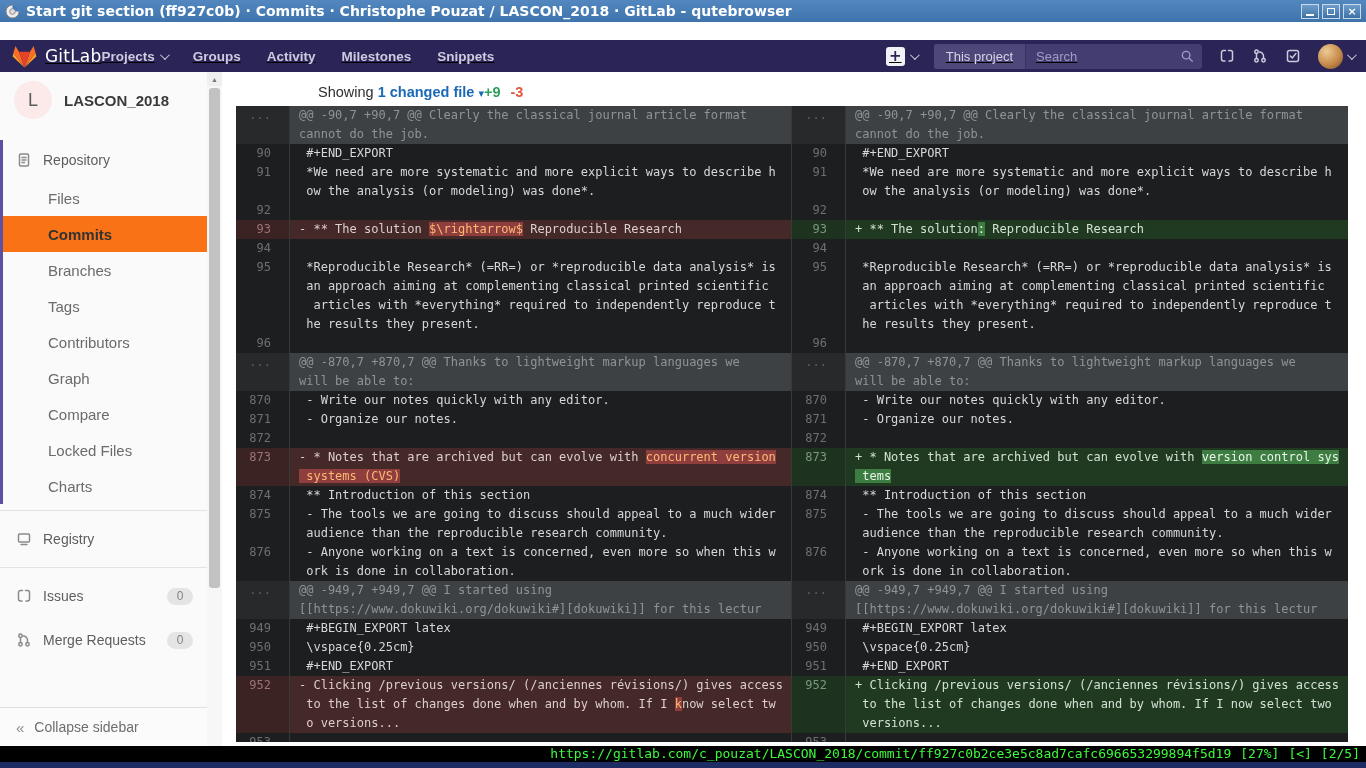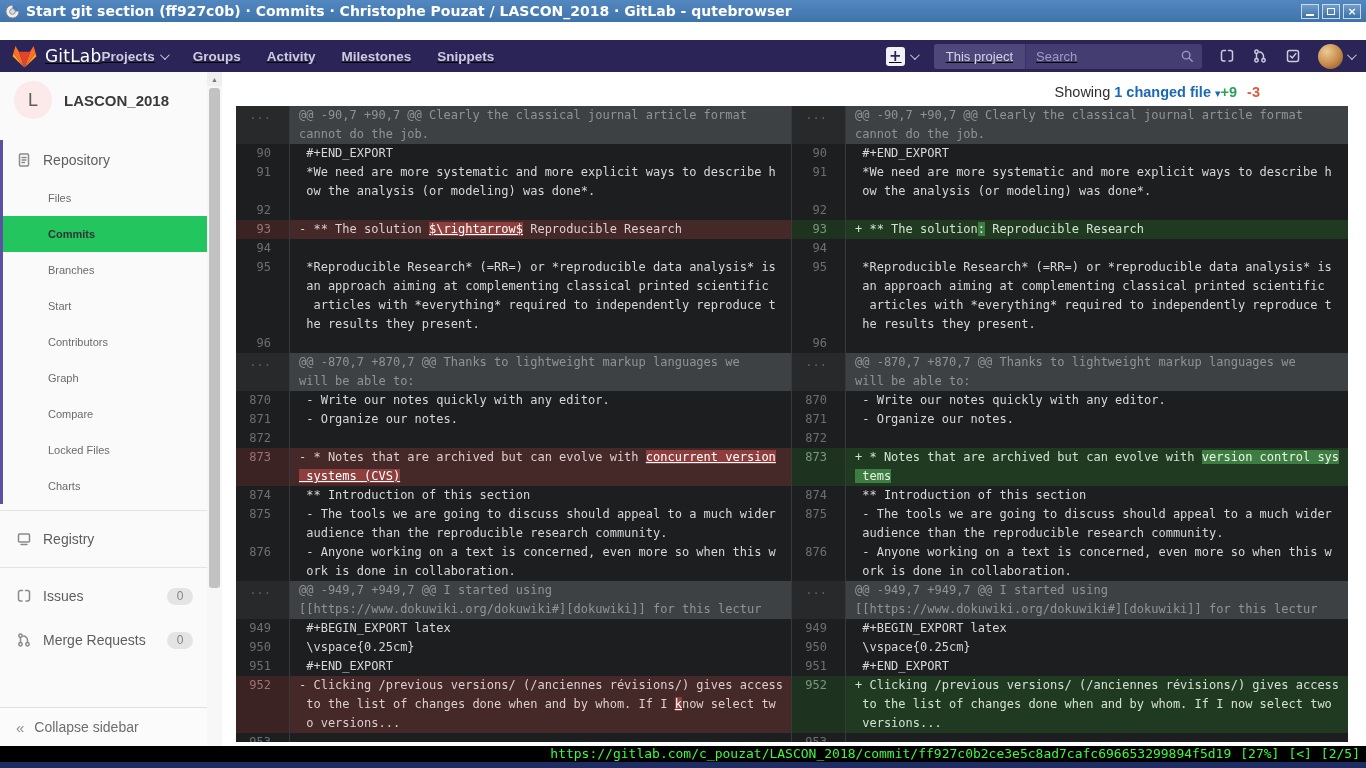--- a/index.html
+++ b/index.html
@@ -56,58 +56,58 @@
   .sidebar{position:absolute;left:0;top:72px;width:207px;bottom:22px;background:#fafafa;}
   .proj{display:flex;align-items:center;gap:12px;padding:10px 14px;height:36px;}
   .proj-avatar{width:38px;height:38px;border-radius:50%;background:#fceaea;color:#5c5c5c;
     font:18px/38px "Liberation Sans",sans-serif;text-align:center;}
   .proj-name{font:bold 15px "Liberation Sans",sans-serif;color:#3a3a3a;}
   .sb-nav{margin-top:12px;}
   .sb-item{display:flex;align-items:center;gap:11px;padding:0 0 0 13px;color:#5e5e5e;
     font:14px "Liberation Sans",sans-serif;border-left:3px solid transparent;cursor:pointer;}
   .sb-item.top{height:44px;}
   .sb-item.rep{height:40px;}
-  .sb-item.sub{height:36px;padding-left:45px;font-size:11px;color:#6b6b6b;}
+  .sb-item.sub{height:36px;padding-left:45px;font-size:15px;color:#6b6b6b;}
   .sb-item.accent{border-left-color:var(--active-purple);}
-  .sb-item.sub.active{background:#22c55e;color:#333;font-weight:bold;}
+  .sb-item.sub.active{background:#f97316;color:#333;font-weight:bold;}
   .sb-item .icn{color:#8a8a8a;display:flex;}
   .badge{margin-left:auto;margin-right:14px;background:#e4e4e4;color:#848484;border-radius:9px;
     min-width:14px;padding:1px 6px;text-align:center;font:12px/15px "Liberation Sans",sans-serif;}
   .sb-div{height:1px;background:#e3e3e3;margin:6px 0;}
   .collapse{position:absolute;bottom:0;left:0;right:0;height:38px;border-top:1px solid #e1e1e1;
     background:#fbfbfb;display:flex;align-items:center;gap:10px;padding-left:16px;
     color:#6e6e6e;font:14px "Liberation Sans",sans-serif;cursor:pointer;}
   .dblchev{font-size:15px;color:#8a8a8a;}
   
   .sb-scroll{position:absolute;left:207px;top:72px;width:15px;height:674px;background:#f7f7f7;}
   .sb-up{height:14px;display:flex;align-items:center;justify-content:center;
     font-size:7px;color:#777;background:#efefef;}
   .sb-thumb{position:absolute;top:16px;left:2px;width:11px;height:500px;background:#c2c2c2;border-radius:3px;}
   
   .main{position:absolute;left:222px;top:72px;right:0;bottom:22px;background:#fff;overflow:hidden;}
   .cheader{height:34px;display:flex;align-items:center;padding:6px 106px 0 96px;
-    justify-content:flex-end;box-sizing:border-box;}
+    justify-content:flex-start;box-sizing:border-box;}
   .showing{font:14.5px "Liberation Sans",sans-serif;color:#2e2e2e;}
   .filelink{color:var(--link-blue);font-weight:bold;cursor:pointer;}
   .caret{color:var(--link-blue);font-size:11px;}
   .diffstat{font:bold 14.5px "Liberation Sans",sans-serif;}
   .plus{color:var(--additions-green);} .minus{color:var(--deletions-red);margin-left:6px;}
   
   .diffpanel{margin-left:14px;width:1112px;height:636px;overflow:hidden;background:var(--diff-bg);}
   .drow{display:grid;grid-template-columns:54px 502px 54px 502px;}
   .gut{font:12px/19px "DejaVu Sans Mono",monospace;color:#6d7073;text-align:right;
     padding-right:18px;box-sizing:border-box;border-right:1px solid #37393b;cursor:pointer;}
   .code{font:12px/19px "DejaVu Sans Mono",monospace;color:#d6d7d8;white-space:pre;
     overflow:hidden;padding-left:9px;box-sizing:border-box;min-height:19px;}
   .code.l{border-right:1px solid #37393b;}
   .kind-hunk .gut{background:var(--hunk-gutter-bg);color:#5d6164;}
   .kind-hunk .code{background:var(--hunk-bg);color:#8f9397;}
   .gut.del{background:#3c2323;color:#9b7474;}
   .code.del{background:var(--del-row);color:#ddcfcf;}
-  .hl-del{background:var(--del-hl);color:#ffffff;text-decoration:underline;}
+  .hl-del{background:var(--del-hl);color:#fdba74;}
   .gut.add{background:#1d331f;color:#79997b;}
   .code.add{background:var(--add-row);color:#d3e0d2;}
   .hl-add{background:var(--add-hl);color:#e8f4e8;}
   
   .statusbar{position:absolute;left:0;right:0;bottom:6px;height:16px;background:#000;
     display:flex;justify-content:flex-end;gap:9px;padding-right:6px;
     color:var(--status-green);font:13px/16px "DejaVu Sans Mono",monospace;}
   .bottomstrip{position:absolute;left:0;right:0;bottom:0;height:6px;background:#1d2c63;}
   .icn svg{display:block;}
 </style>
@@ -274,21 +274,21 @@
       <div class="sb-item sub accent">
         <span class="sb-label">Files</span>
       </div>
       <div class="sb-item sub active accent">
         <span class="sb-label">Commits</span>
       </div>
       <div class="sb-item sub accent">
         <span class="sb-label">Branches</span>
       </div>
       <div class="sb-item sub accent">
-        <span class="sb-label">Start</span>
+        <span class="sb-label">Tags</span>
       </div>
       <div class="sb-item sub accent">
         <span class="sb-label">Contributors</span>
       </div>
       <div class="sb-item sub accent">
         <span class="sb-label">Graph</span>
       </div>
       <div class="sb-item sub accent">
         <span class="sb-label">Compare</span>
       </div>

